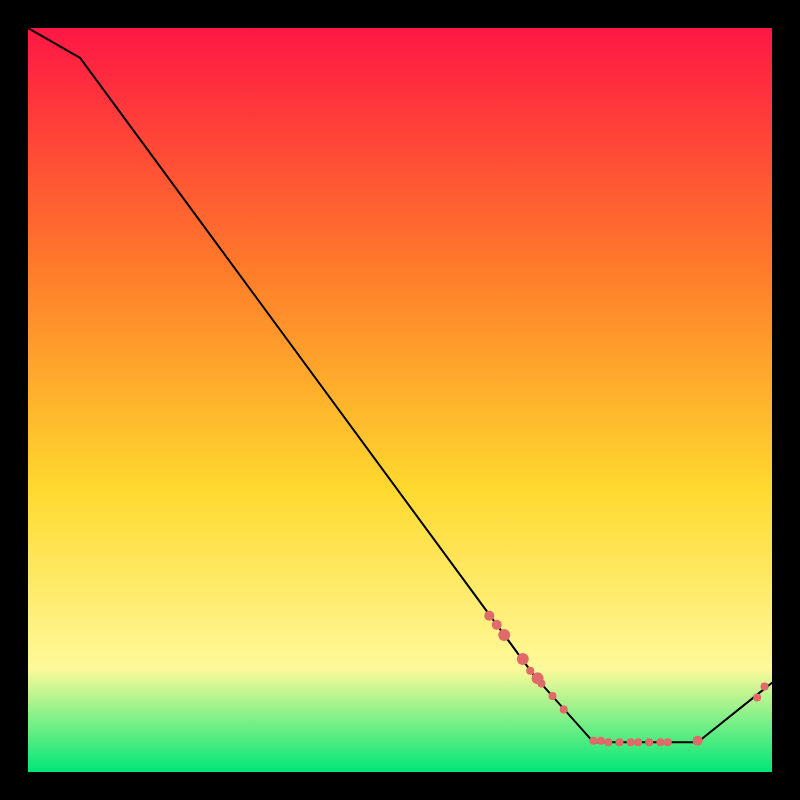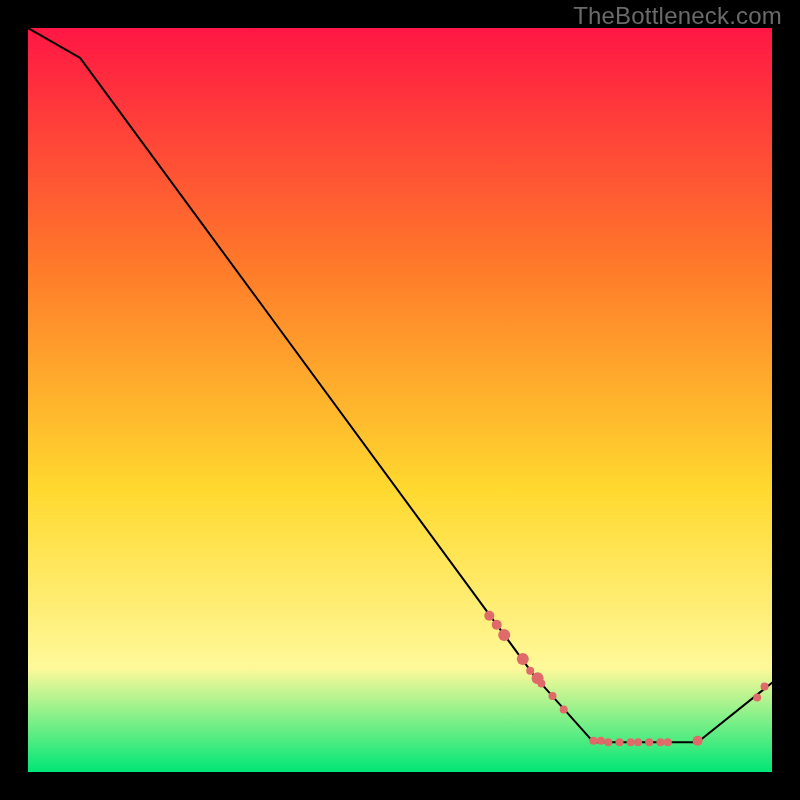--- a/index.html
+++ b/index.html
@@ -35,21 +35,20 @@
     height: 744px;
   }
   svg {
     display: block;
   }
 </style>
 </head>
 <body>
 
 <div class="frame">
-  <div class="watermark">TheBottleneck.com</div>
 
   <div class="plot">
     <svg id="chart-svg" viewBox="0 0 744 744" width="744" height="744">
       <defs>
         <linearGradient id="bg-grad" x1="0" y1="0" x2="0" y2="1">
           <stop id="g0" offset="0%" stop-color="#ff1744"></stop>
           <stop id="g1" offset="32%" stop-color="#ff7a2a"></stop>
           <stop id="g2" offset="62%" stop-color="#ffd92e"></stop>
           <stop id="g3" offset="86%" stop-color="#fff99a"></stop>
           <stop id="g4" offset="100%" stop-color="#00e676"></stop>

